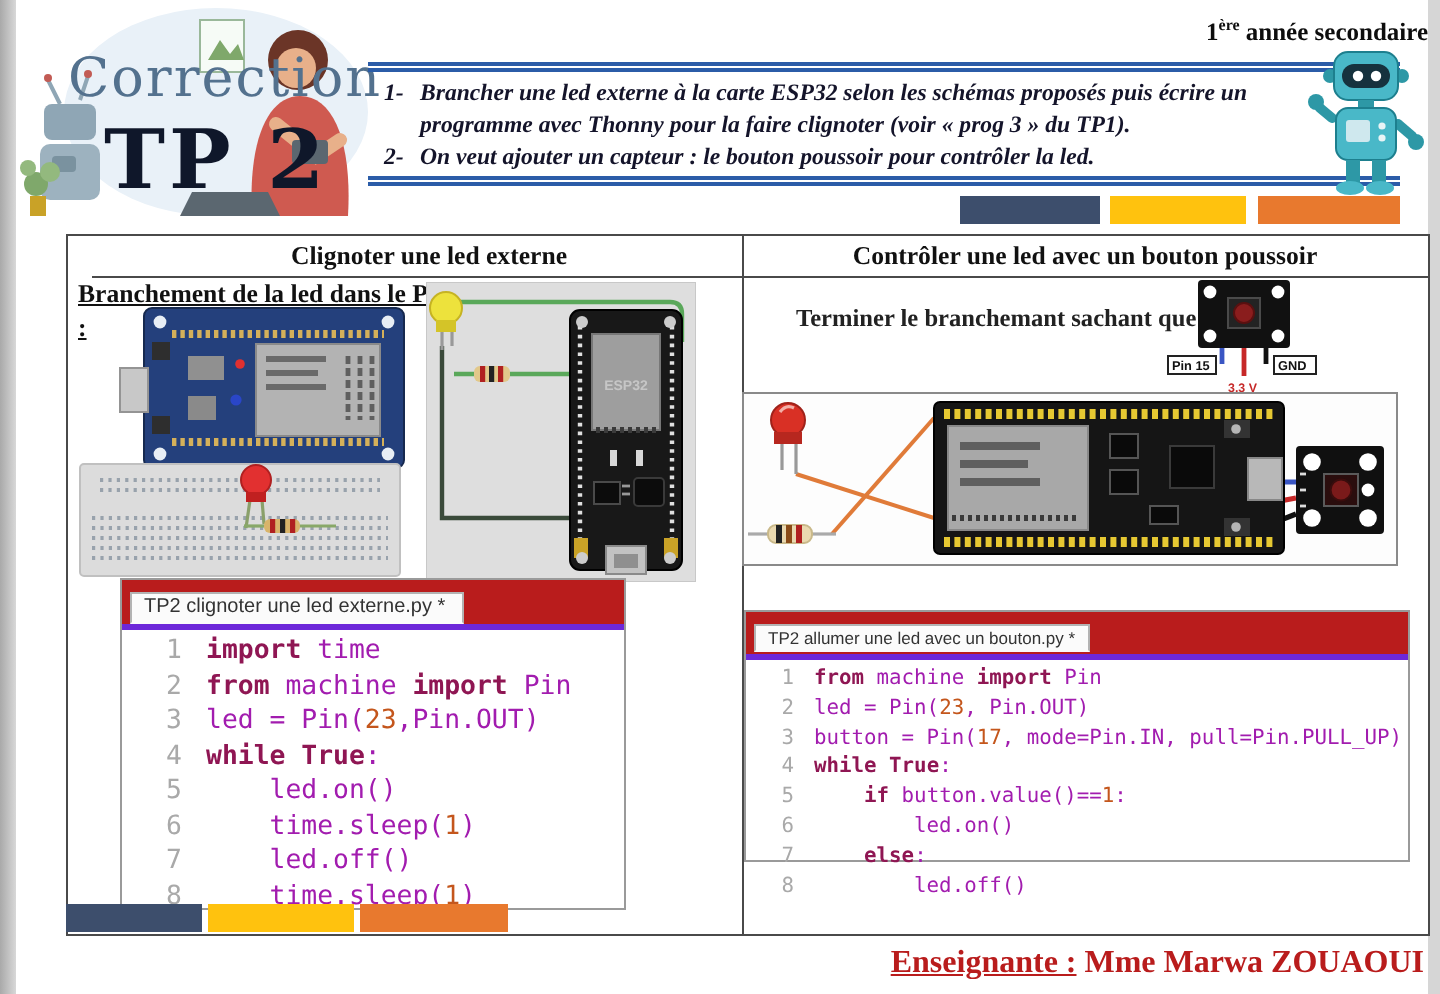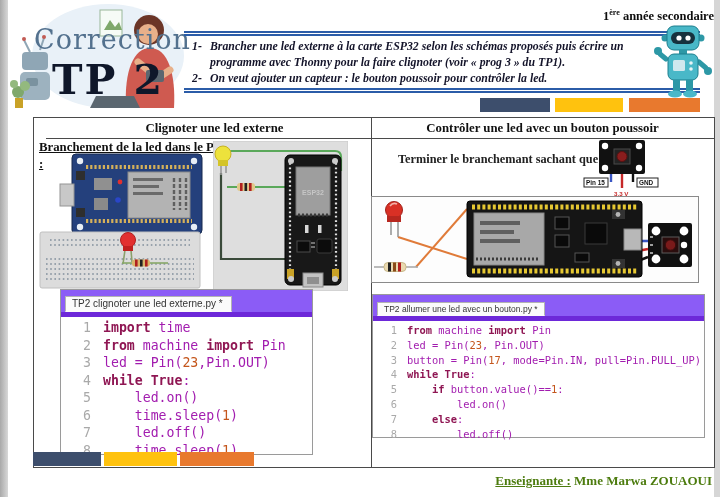--- a/index.html
+++ b/index.html
@@ -42,43 +42,43 @@
   .subtitle{left:39px;top:139px;width:202px;font-weight:bold;font-size:12.8px;text-decoration:underline;line-height:1.3;}
 
   .right-instr{left:398px;top:152px;width:230px;font-weight:bold;font-size:12.3px;color:#222;}
 
   .panel{left:371px;top:196px;width:328px;height:87px;border:1px solid #8a8a8a;background:#fdfdfd;box-sizing:border-box;}
   .caption{left:373px;top:286px;width:330px;font-size:11.4px;color:#1a1a1a;}
 
   
   .editor{background:#ffffff;border:1px solid #9a9a9a;box-sizing:border-box;}
   .ed-l{left:60px;top:289px;width:253px;height:166px;}
-  .ed-r{left:372px;top:294px;width:333px;height:144px;}
-  .tabbar{background:#8b5cf6;border-bottom:5px solid #6d28d9;padding:3px 0 0 4px;}
+  .ed-r{left:372px;top:305px;width:333px;height:126px;}
+  .tabbar{background:#b91c1c;border-bottom:3px solid #6d28d9;padding:3px 0 0 4px;}
   .tab{display:inline-block;background:#fbfbfb;border:1px solid #b3b3b3;border-bottom:1px solid #fbfbfb;
        font-family:"Liberation Sans",sans-serif;color:#333;padding:1px 8px 2px 6px;}
   .ed-l .tab{font-size:10px;}
   .ed-r .tab{font-size:8.5px;padding:1px 6px;}
   .code{font-family:"DejaVu Sans Mono",monospace;padding-top:2px;}
   .ed-l .code{font-size:13.2px;line-height:17.5px;}
   .ed-r .code{font-size:10.4px;line-height:14.8px;}
   .code-line{display:flex;white-space:pre;}
   .ln{flex:none;text-align:right;color:#a9a9a9;}
   .ed-l .ln{width:30px;padding-right:12px;}
   .ed-r .ln{width:24px;padding-right:10px;}
   .tok-kw{color:#8f1653;font-weight:bold;}
   .tok-num{color:#c4561c;}
   .tok-pl{color:#a21caf;}
 
   .bar2{top:452px;height:14px;}
   .bar2.b1{left:33px;width:68px;background:#3d4e6c;}
   .bar2.b2{left:104px;width:73px;background:#ffc20e;}
   .bar2.b3{left:180px;width:74px;background:#e8792e;}
 
-  .footer{left:400px;top:473px;width:312px;text-align:right;font-weight:bold;font-size:13px;color:#4d7c0f;}
+  .footer{left:400px;top:473px;width:312px;text-align:right;font-weight:bold;font-size:16px;color:#b91c1c;}
   .footer .ulab{text-decoration:underline;}
 </style>
 </head>
 <body>
 
 <div class="page">
   <div class="abs edge-l"></div>
   <div class="abs edge-r"></div>
 
   <svg class="abs illus" viewBox="0 0 180 112">

